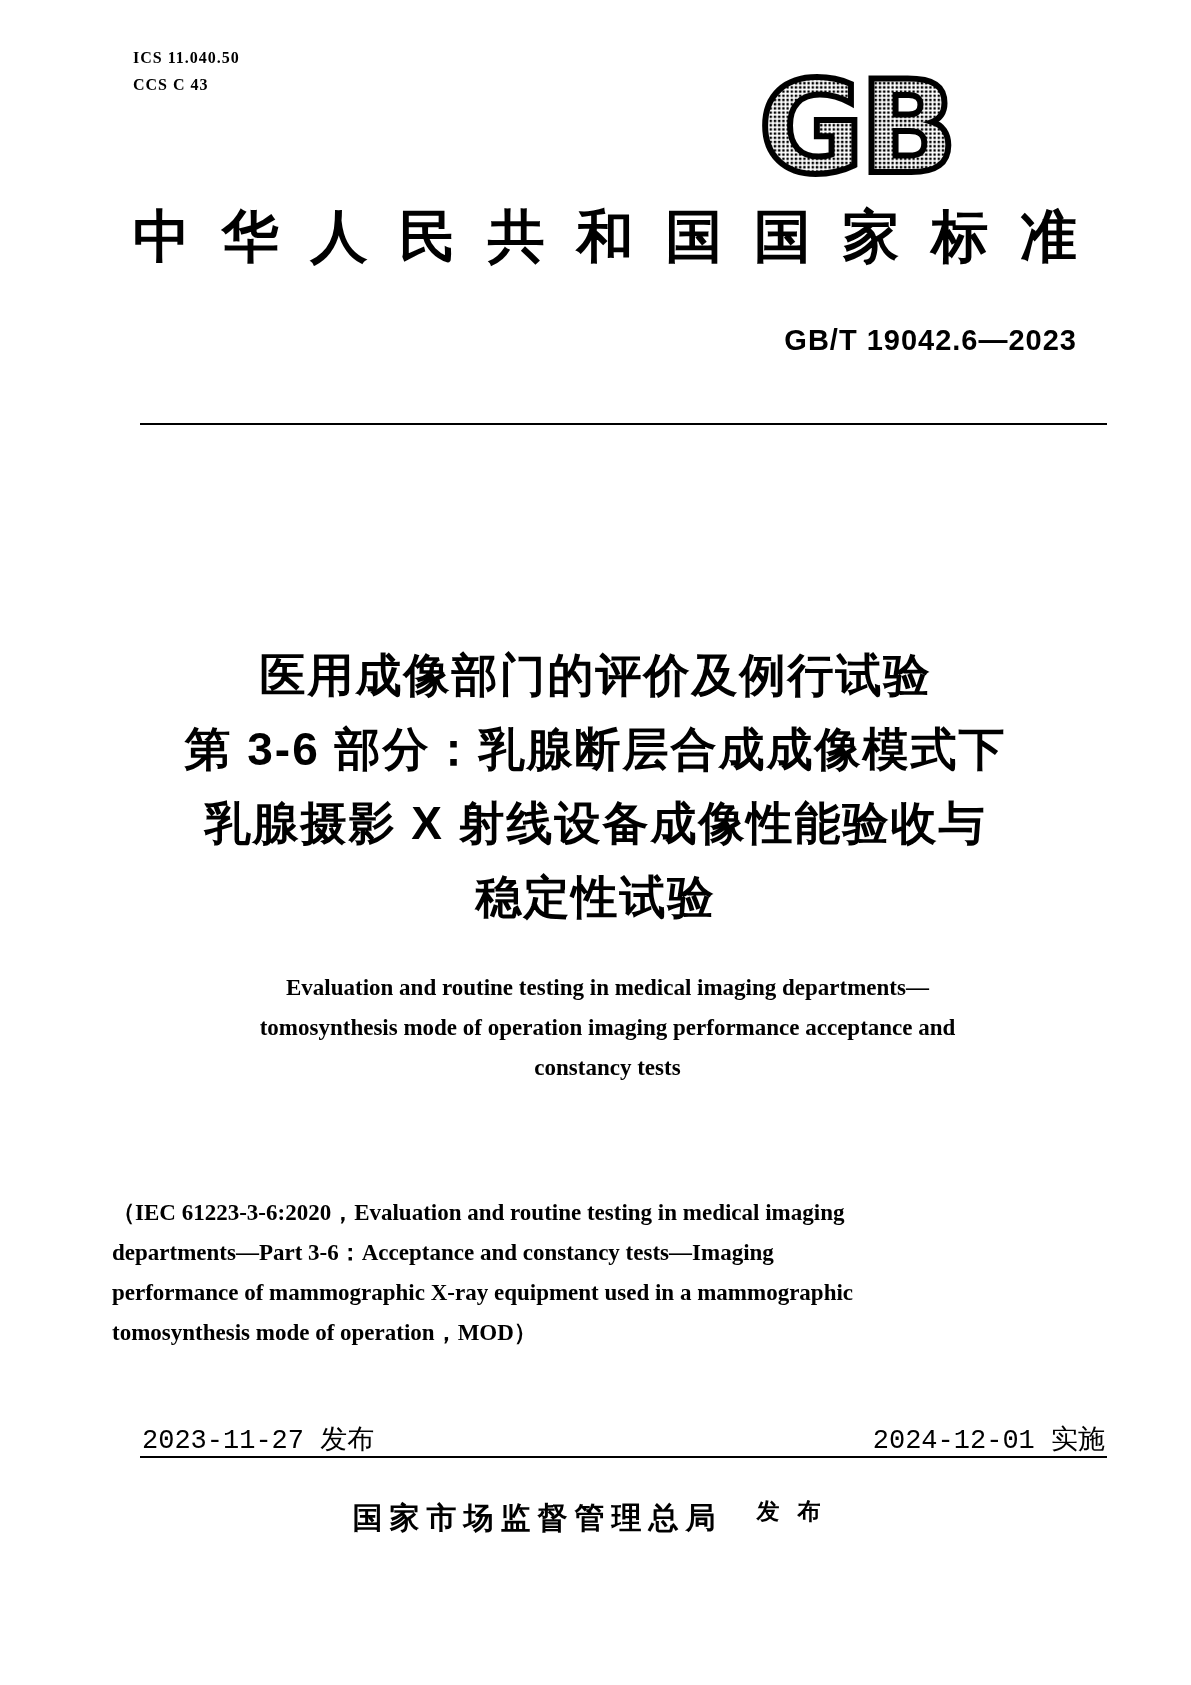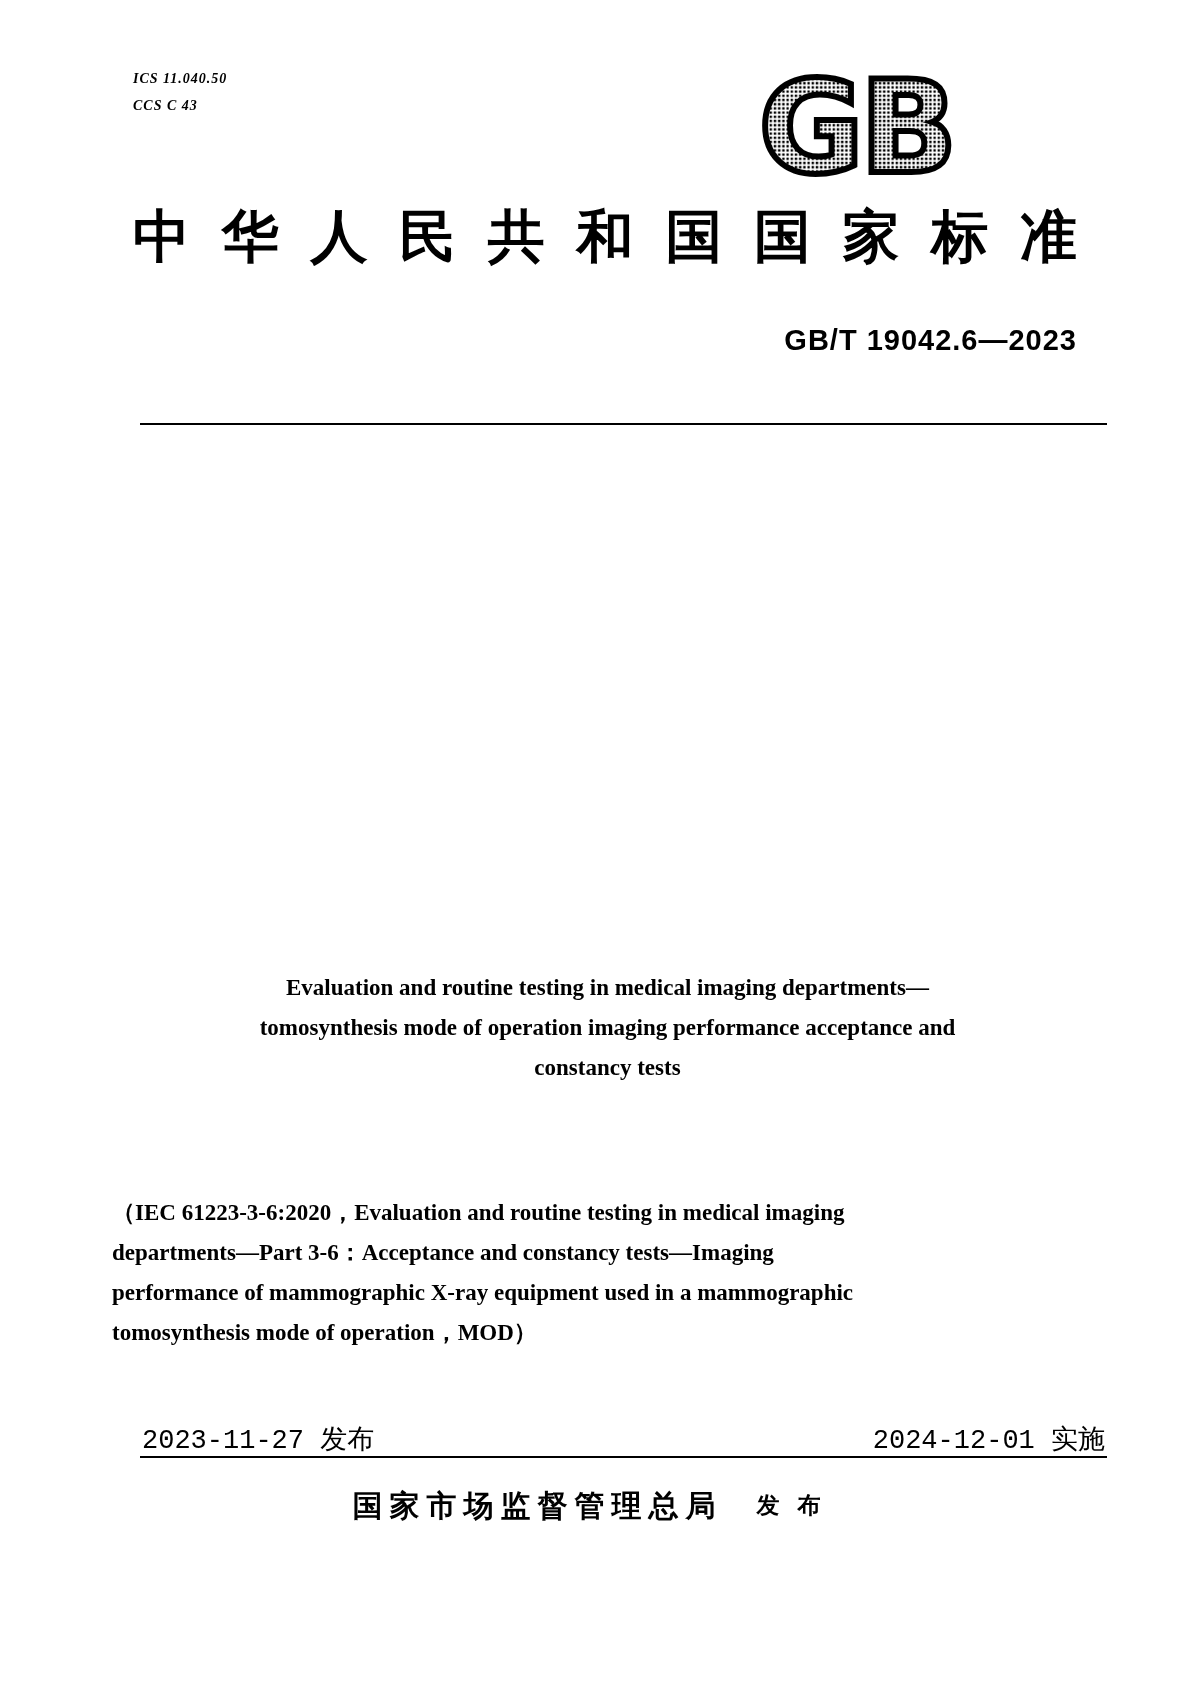--- a/index.html
+++ b/index.html
@@ -9,28 +9,27 @@
     height:1685px;
     background:#ffffff;
     color:#000000;
     overflow:hidden;
     font-family:"Liberation Serif","DejaVu Serif",serif;
   }
   
   .ics-block{
     position:absolute;
     left:133px;
-    top:65px;
-    font-size:14px;
+    top:44px;
+    font-size:16px;
     line-height:27px;
     font-weight:bold;
     font-family:"Liberation Serif","DejaVu Serif",serif;
     letter-spacing:1px;
     white-space:pre;
-    font-style:italic;
   }
   
   .gb-logo{
     position:absolute;
     left:748px;
     top:52px;
     width:216px;
     height:142px;
   }
   
@@ -127,20 +126,21 @@
     gap:34px;
   }
   .agency-col{
     text-align:justify;
     font-size:30px;
     line-height:39px;
     font-weight:bold;
     font-family:"Liberation Serif","DejaVu Serif",serif;
     letter-spacing:7px;
     white-space:nowrap;
+    margin-top:12px;
   }
   .publish-action{
     font-size:23px;
     font-weight:bold;
     font-family:"Liberation Serif","DejaVu Serif",serif;
     letter-spacing:18px;
     white-space:nowrap;
   }
 </style>
 </head>
@@ -171,20 +171,26 @@
       <span>国</span>
       <span>家</span>
       <span>标</span>
       <span>准</span>
     </div>
 
   <div class="std-number">GB/T 19042.6—2023</div>
 
   <div class="rule rule-top"></div>
 
+  <div class="title-zh">
+    <div>医用成像部门的评价及例行试验</div>
+    <div>第 3-6 部分：乳腺断层合成成像模式下</div>
+    <div>乳腺摄影 X 射线设备成像性能验收与</div>
+    <div>稳定性试验</div>
+  </div>
 
   <div class="title-en">
     <div>Evaluation and routine testing in medical imaging departments—</div>
     <div>tomosynthesis mode of operation imaging performance acceptance and</div>
     <div>constancy tests</div>
   </div>
 
   <div class="adoption">
     <div>（IEC 61223-3-6:2020，Evaluation and routine testing in medical imaging</div>
     <div>departments—Part 3-6：Acceptance and constancy tests—Imaging</div>

